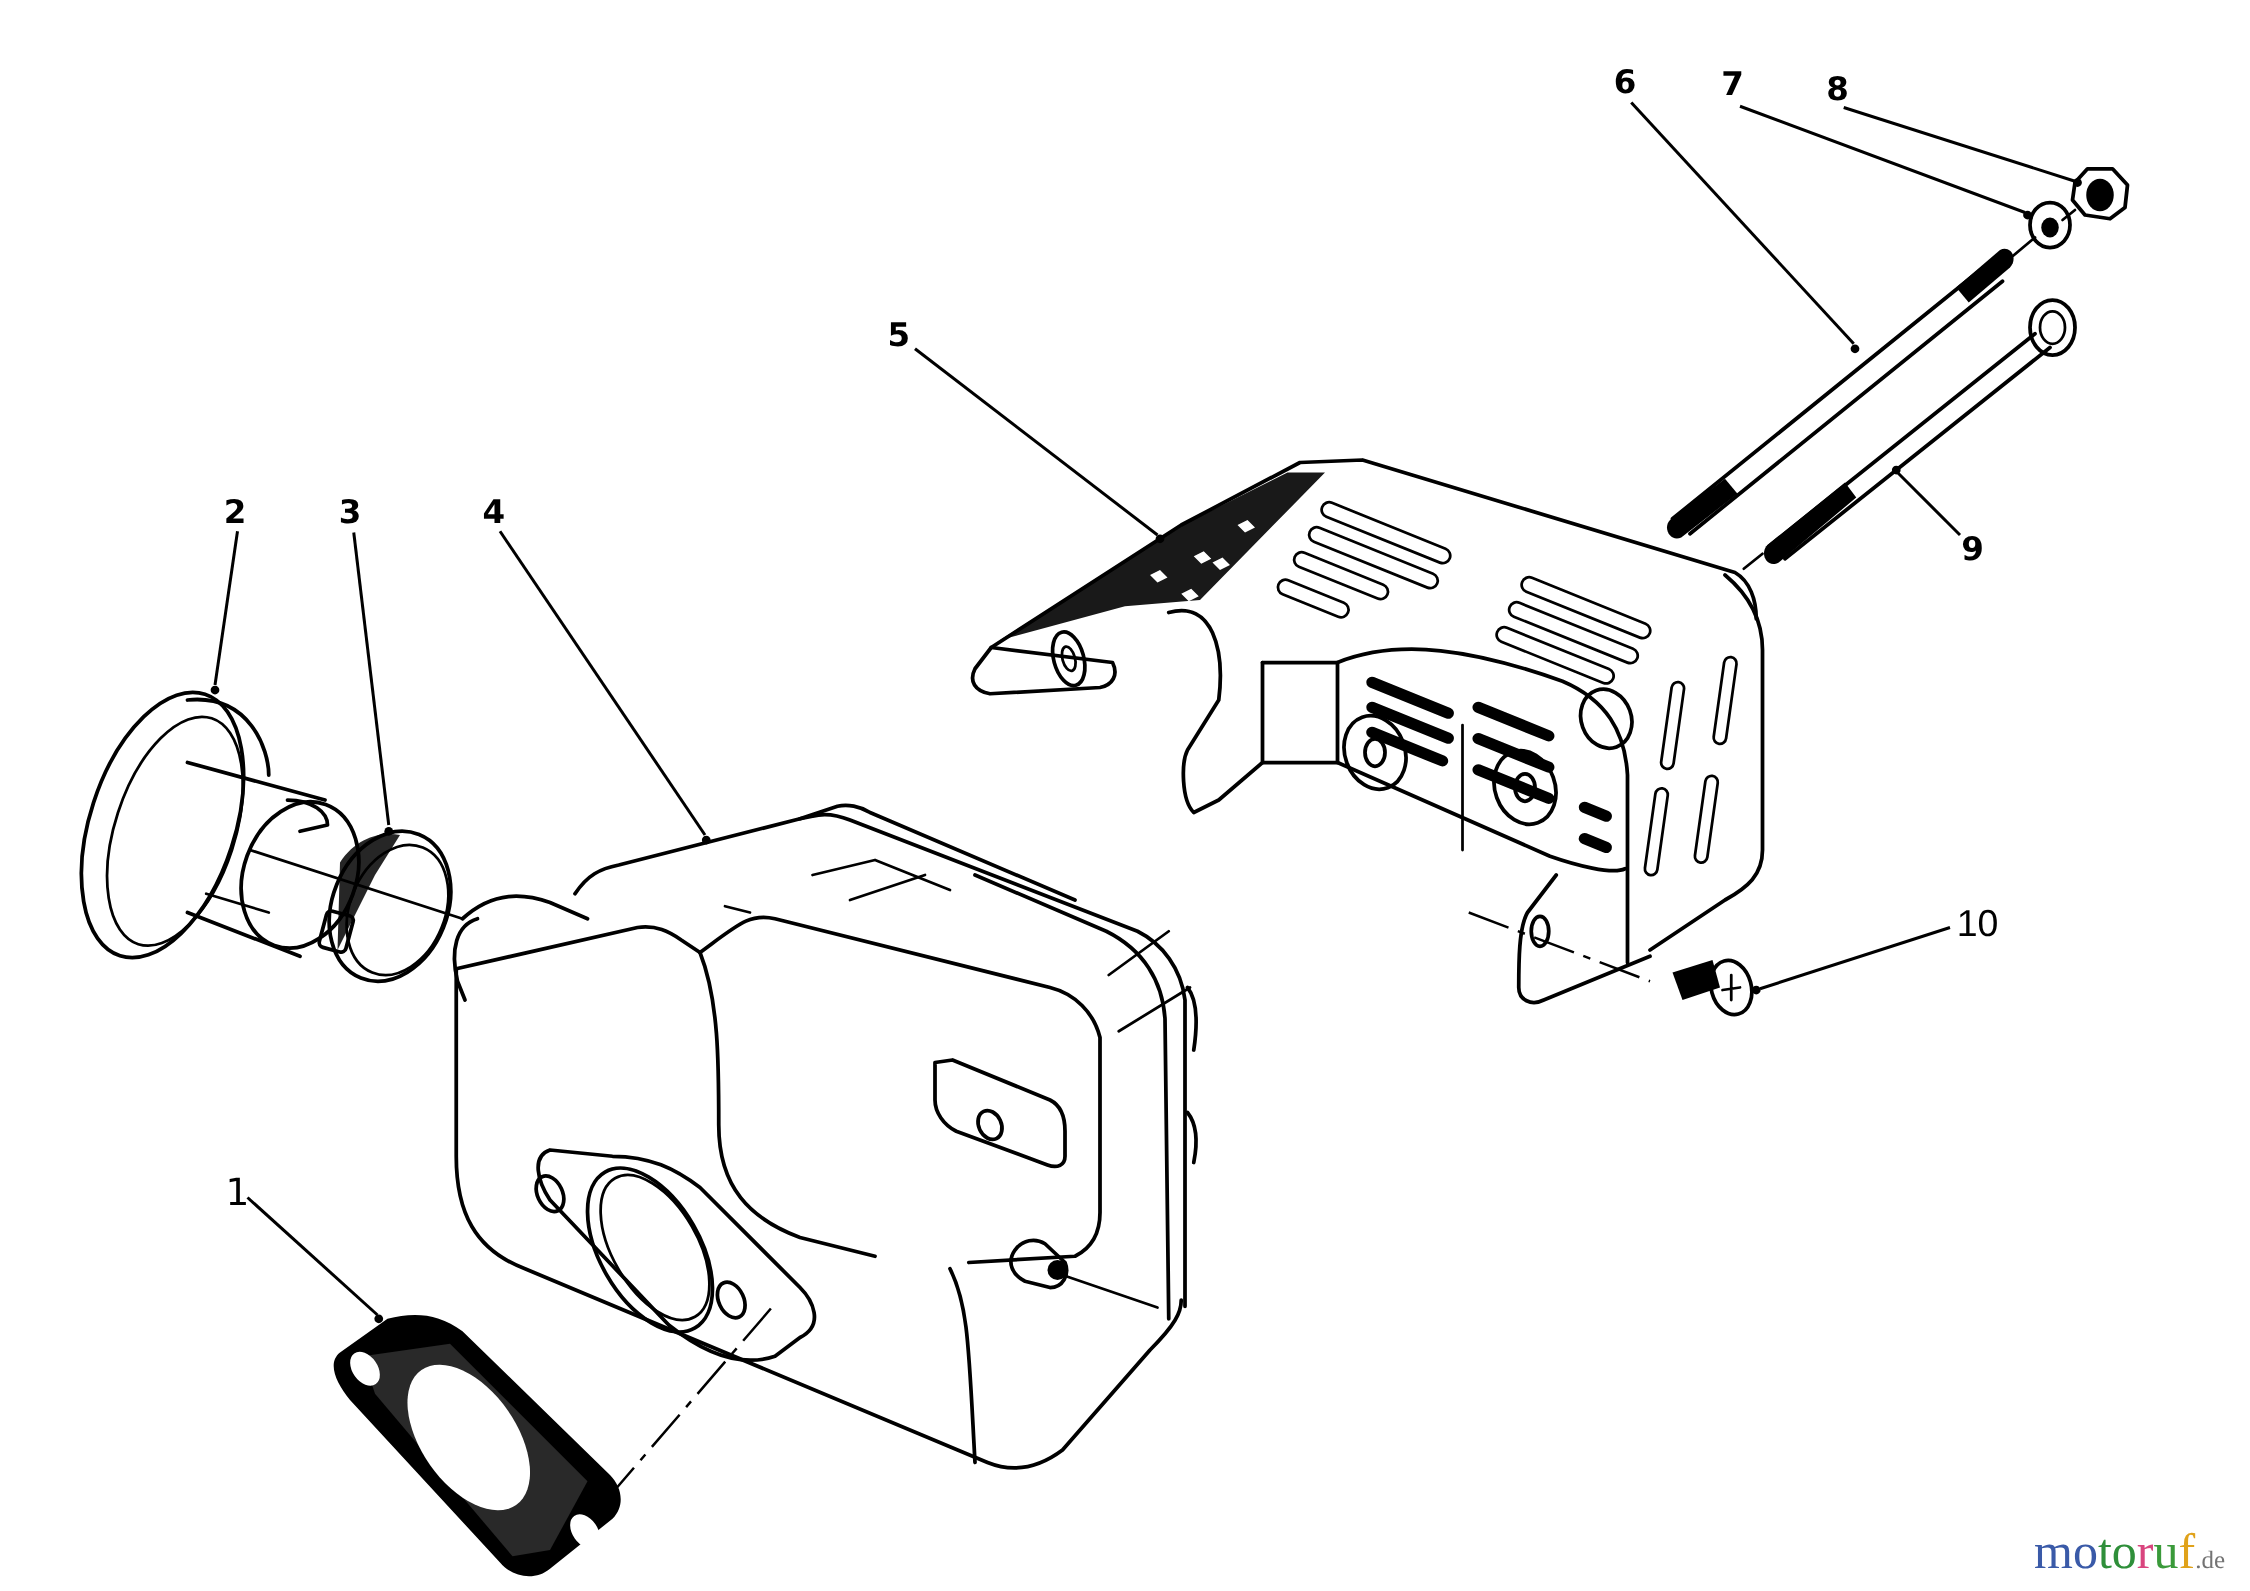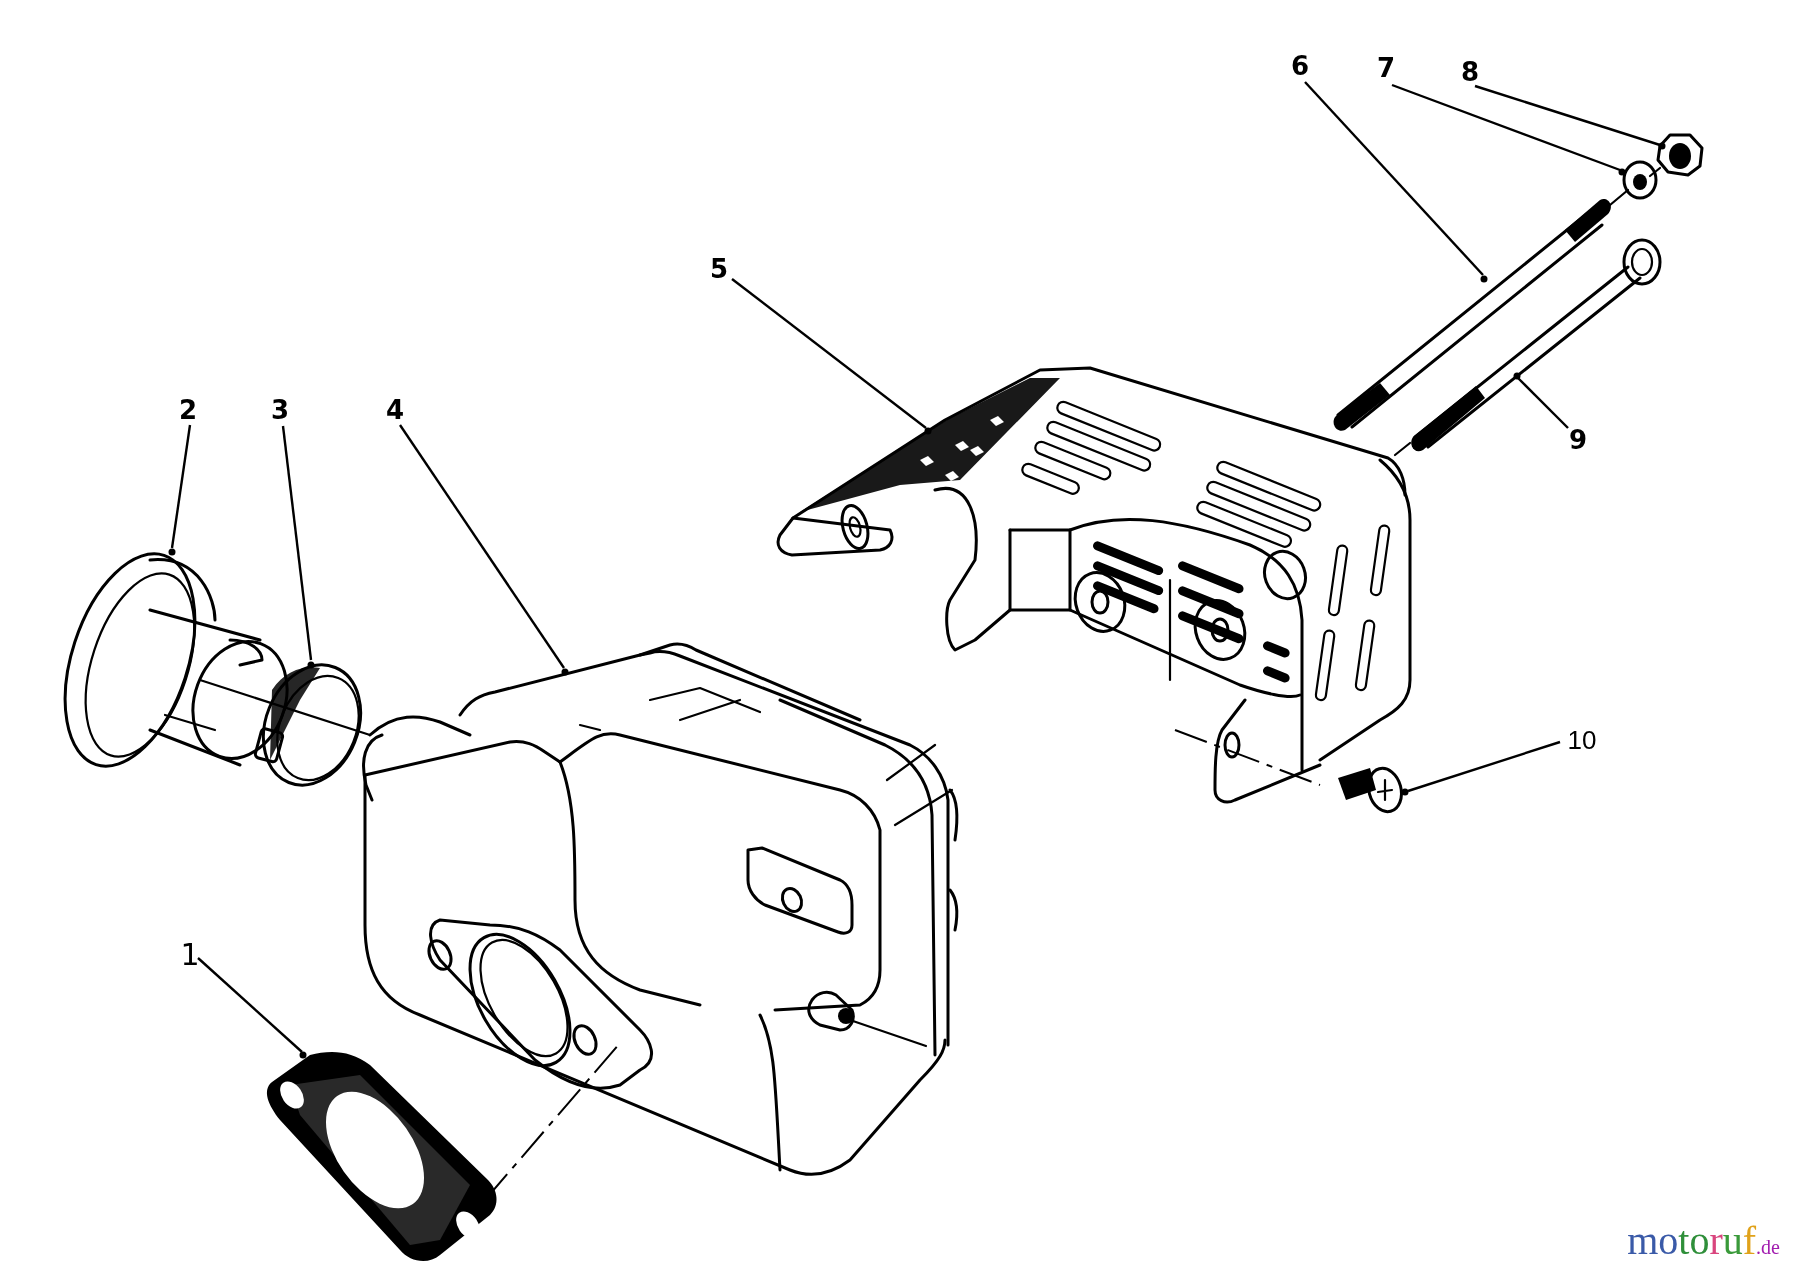--- a/index.html
+++ b/index.html
@@ -8,21 +8,21 @@
     .callout {
       position: absolute; font-family: "DejaVu Sans", sans-serif; font-weight: bold;
       font-size: 26px; color: #000; line-height: 1; transform: translate(-50%, -50%);
       cursor: pointer; user-select: none;
     }
     .callout.thin { font-weight: normal; font-family: "Liberation Sans", sans-serif; font-size: 30px; }
     .watermark {
       position: absolute; right: 20px; bottom: 12px; font-family: "Liberation Serif", serif;
       font-size: 40px; letter-spacing: 0px; line-height: 1;
     }
-    .watermark .suffix { font-size: 20px; color: #a21caf; }
+    .watermark .suffix { font-size: 20px; color: #737373; }
     svg .ln { fill: none; stroke: #000; stroke-width: 3; stroke-linecap: round; stroke-linejoin: round; }
     svg .thin { fill: none; stroke: #000; stroke-width: 2.2; stroke-linecap: round; stroke-linejoin: round; }
     svg .leader { fill: none; stroke: #000; stroke-width: 2.4; }
     svg .dash { fill: none; stroke: #000; stroke-width: 2; stroke-dasharray: 34 8 6 8; }
     svg .blk { fill: #000; }
     svg .wht { fill: #fff; }
   </style>
 </head>
 <body>
 
@@ -205,17 +205,17 @@
 
 <div class="callout" style="left:190px; top:955px; font-weight:normal; font-size:30px;">1</div>
 <div class="callout" style="left:188px; top:410px;">2</div>
 <div class="callout" style="left:280px; top:410px;">3</div>
 <div class="callout" style="left:395px; top:410px;">4</div>
 <div class="callout" style="left:719px; top:269px;">5</div>
 <div class="callout" style="left:1300px; top:66px;">6</div>
 <div class="callout" style="left:1386px; top:68px;">7</div>
 <div class="callout" style="left:1470px; top:72px;">8</div>
 <div class="callout" style="left:1578px; top:440px;">9</div>
-<div class="callout thin" style="left:1582px; top:740px; font-size:26px;">10</div>
+<div class="callout thin" style="left:1582px; top:740px; font-size:30px;">10</div>
 
 <div class="watermark">
   <span style="color:#3a5aa8">m</span><span style="color:#3a5aa8">o</span><span style="color:#2f8f3a">t</span><span style="color:#2f8f3a">o</span><span style="color:#d9457e">r</span><span style="color:#3a9a3a">u</span><span style="color:#e0a21a">f</span><span class="suffix">.de</span>
 </div>
 
 </body></html>

